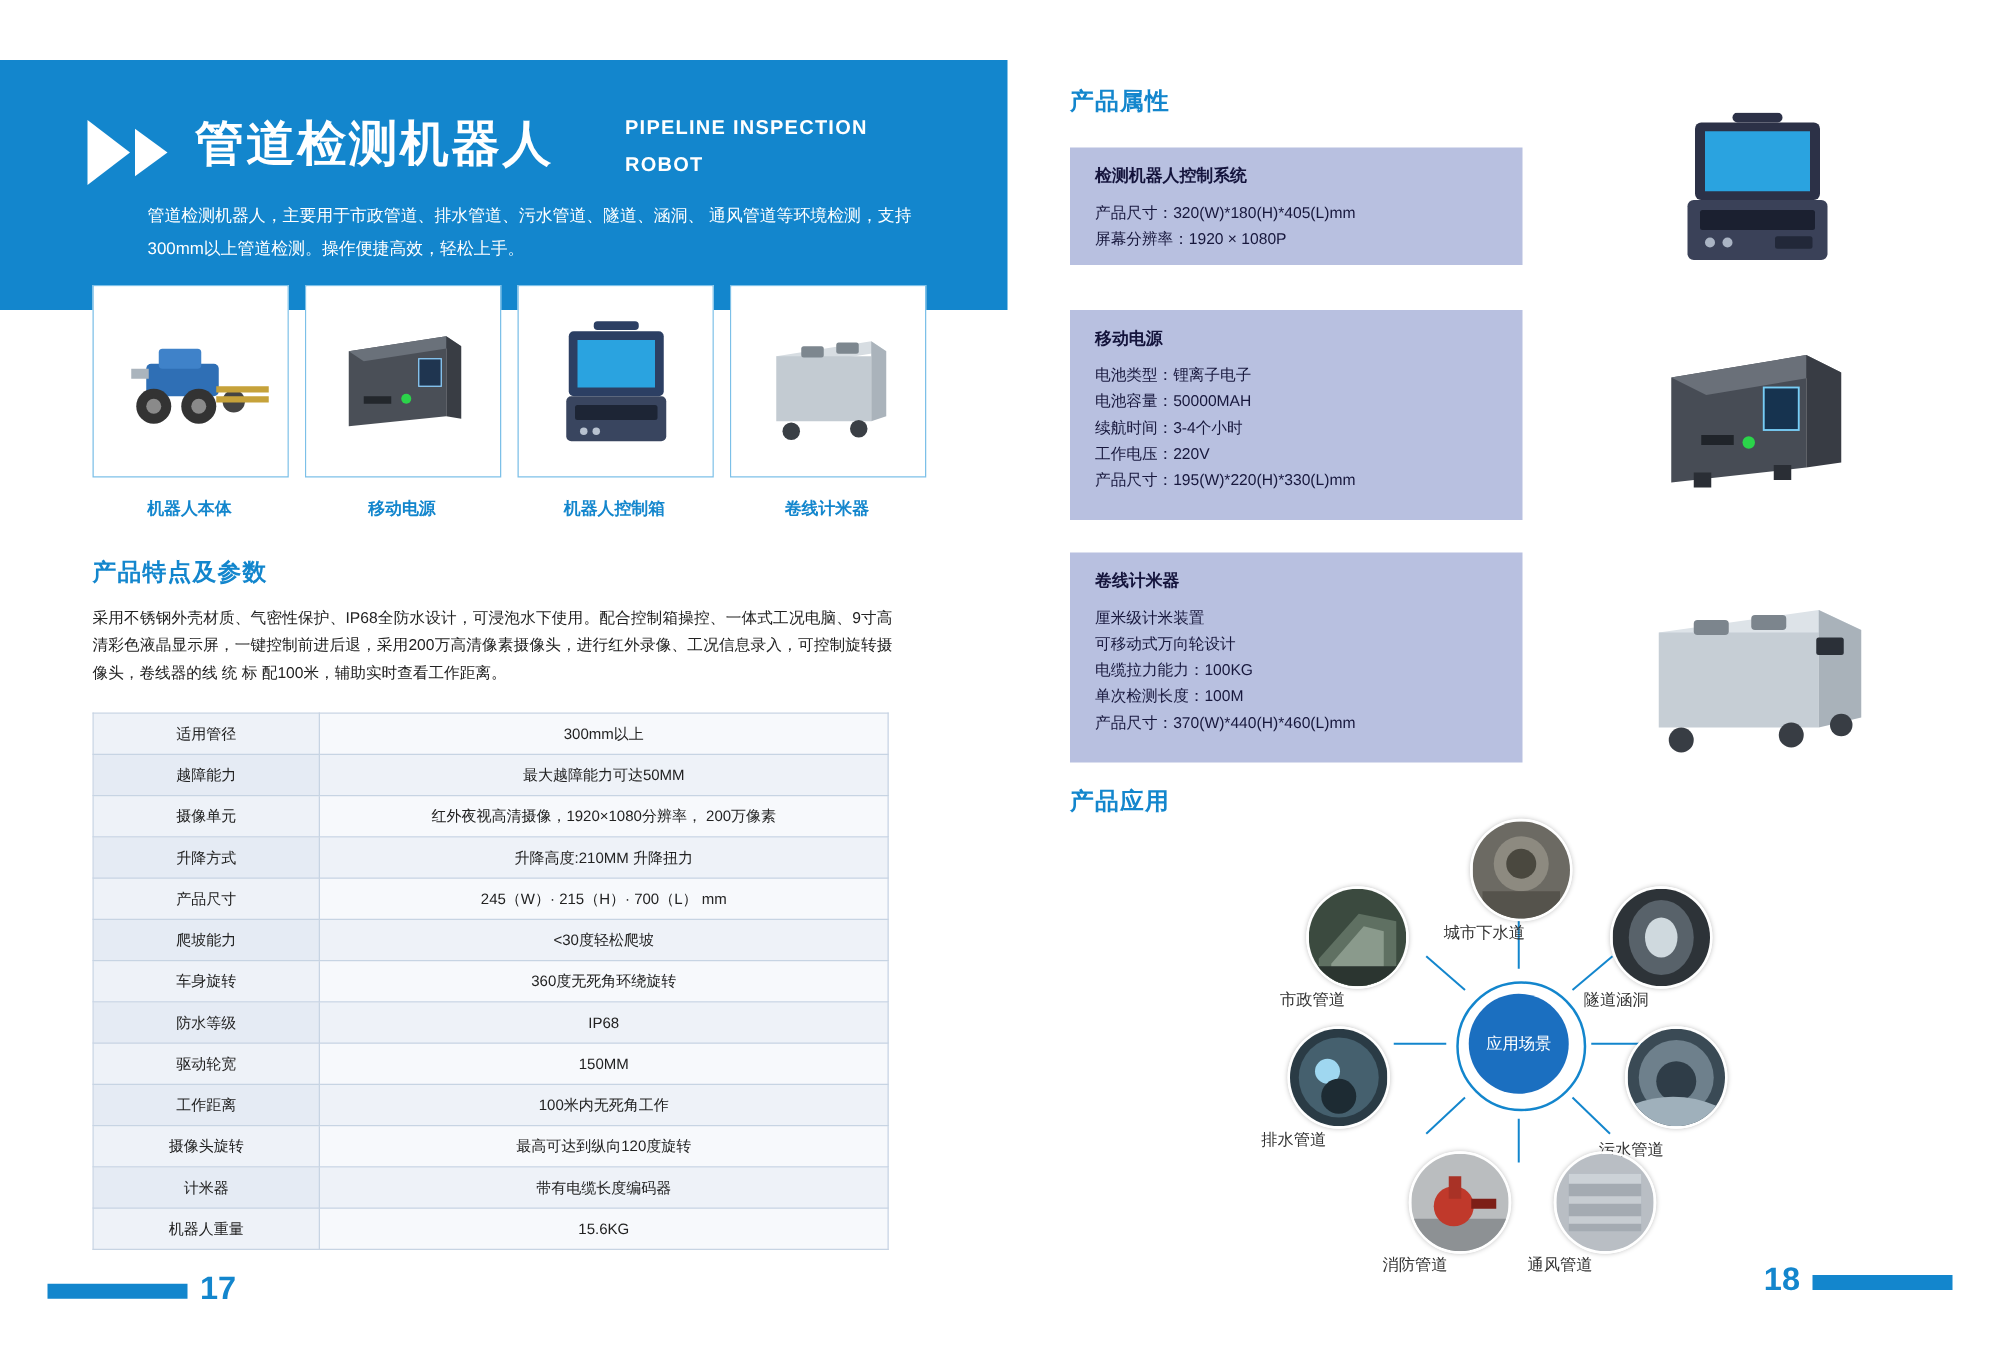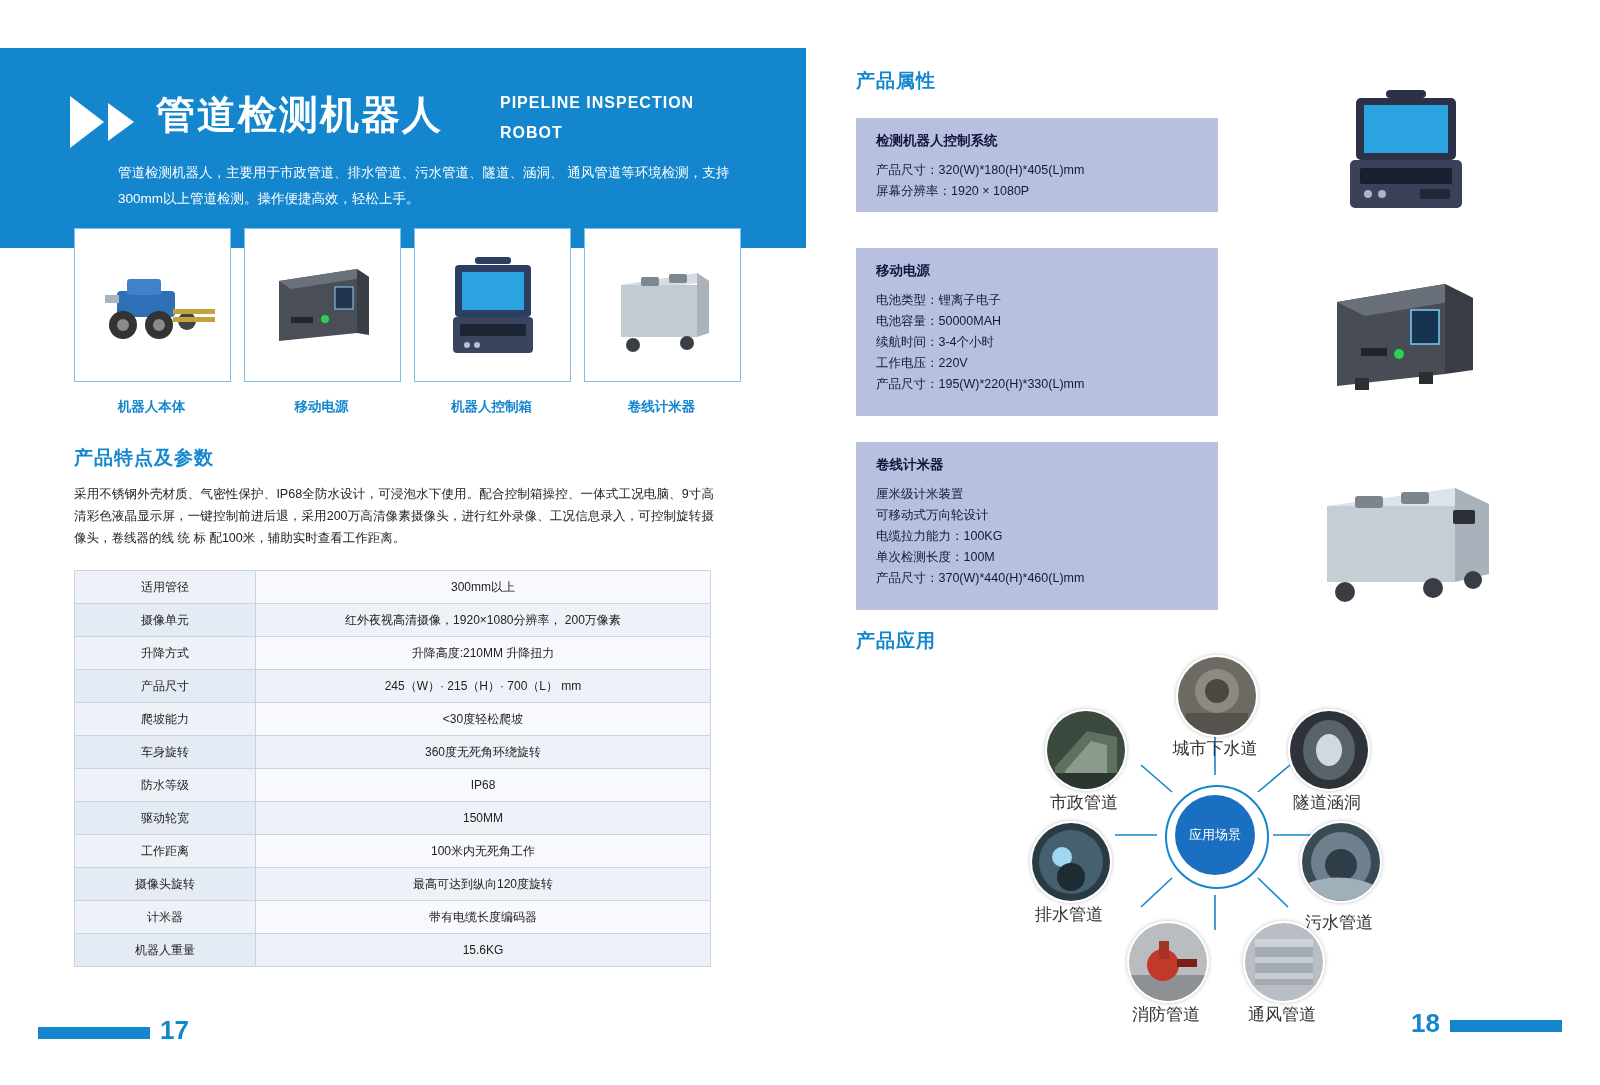--- a/index.html
+++ b/index.html
@@ -261,24 +261,23 @@
   .node {
     position: absolute;
     width: 78px; height: 78px;
     border-radius: 50%;
     overflow: hidden;
     border: 2px solid #ffffff;
     box-shadow: 0 0 4px rgba(0,0,0,0.25);
   }
   .node-label {
     position: absolute;
-    font-size: 17px;
+    font-size: 13px;
     color: #333;
     white-space: nowrap;
-    text-align: center;
   }
   .hub {
     position: absolute;
     left: 160px; top: 160px;
     width: 100px; height: 100px;
     border-radius: 50%;
     border: 2px solid #1386cd;
     background: transparent;
   }
   .hub-inner {
@@ -380,20 +379,24 @@
     <div class="sect-title left-sect1">产品特点及参数</div>
     <div class="para">采用不锈钢外壳材质、气密性保护、IP68全防水设计，可浸泡水下使用。配合控制箱操控、一体式工况电脑、9寸高清彩色液晶显示屏，一键控制前进后退，采用200万高清像素摄像头，进行红外录像、工况信息录入，可控制旋转摄像头，卷线器的线 统 标 配100米，辅助实时查看工作距离。</div>
 
     <table class="spec">
       <tbody id="spec-body">
           <tr>
             <td class="k">适用管径</td>
             <td class="v">300mm以上</td>
           </tr>
           <tr>
+            <td class="k">越障能力</td>
+            <td class="v">最大越障能力可达50MM</td>
+          </tr>
+          <tr>
             <td class="k">摄像单元</td>
             <td class="v">红外夜视高清摄像，1920×1080分辨率，  200万像素</td>
           </tr>
           <tr>
             <td class="k">升降方式</td>
             <td class="v">升降高度:210MM  升降扭力</td>
           </tr>
           <tr>
             <td class="k">产品尺寸</td>
             <td class="v">245（W）· 215（H）· 700（L） mm</td>

